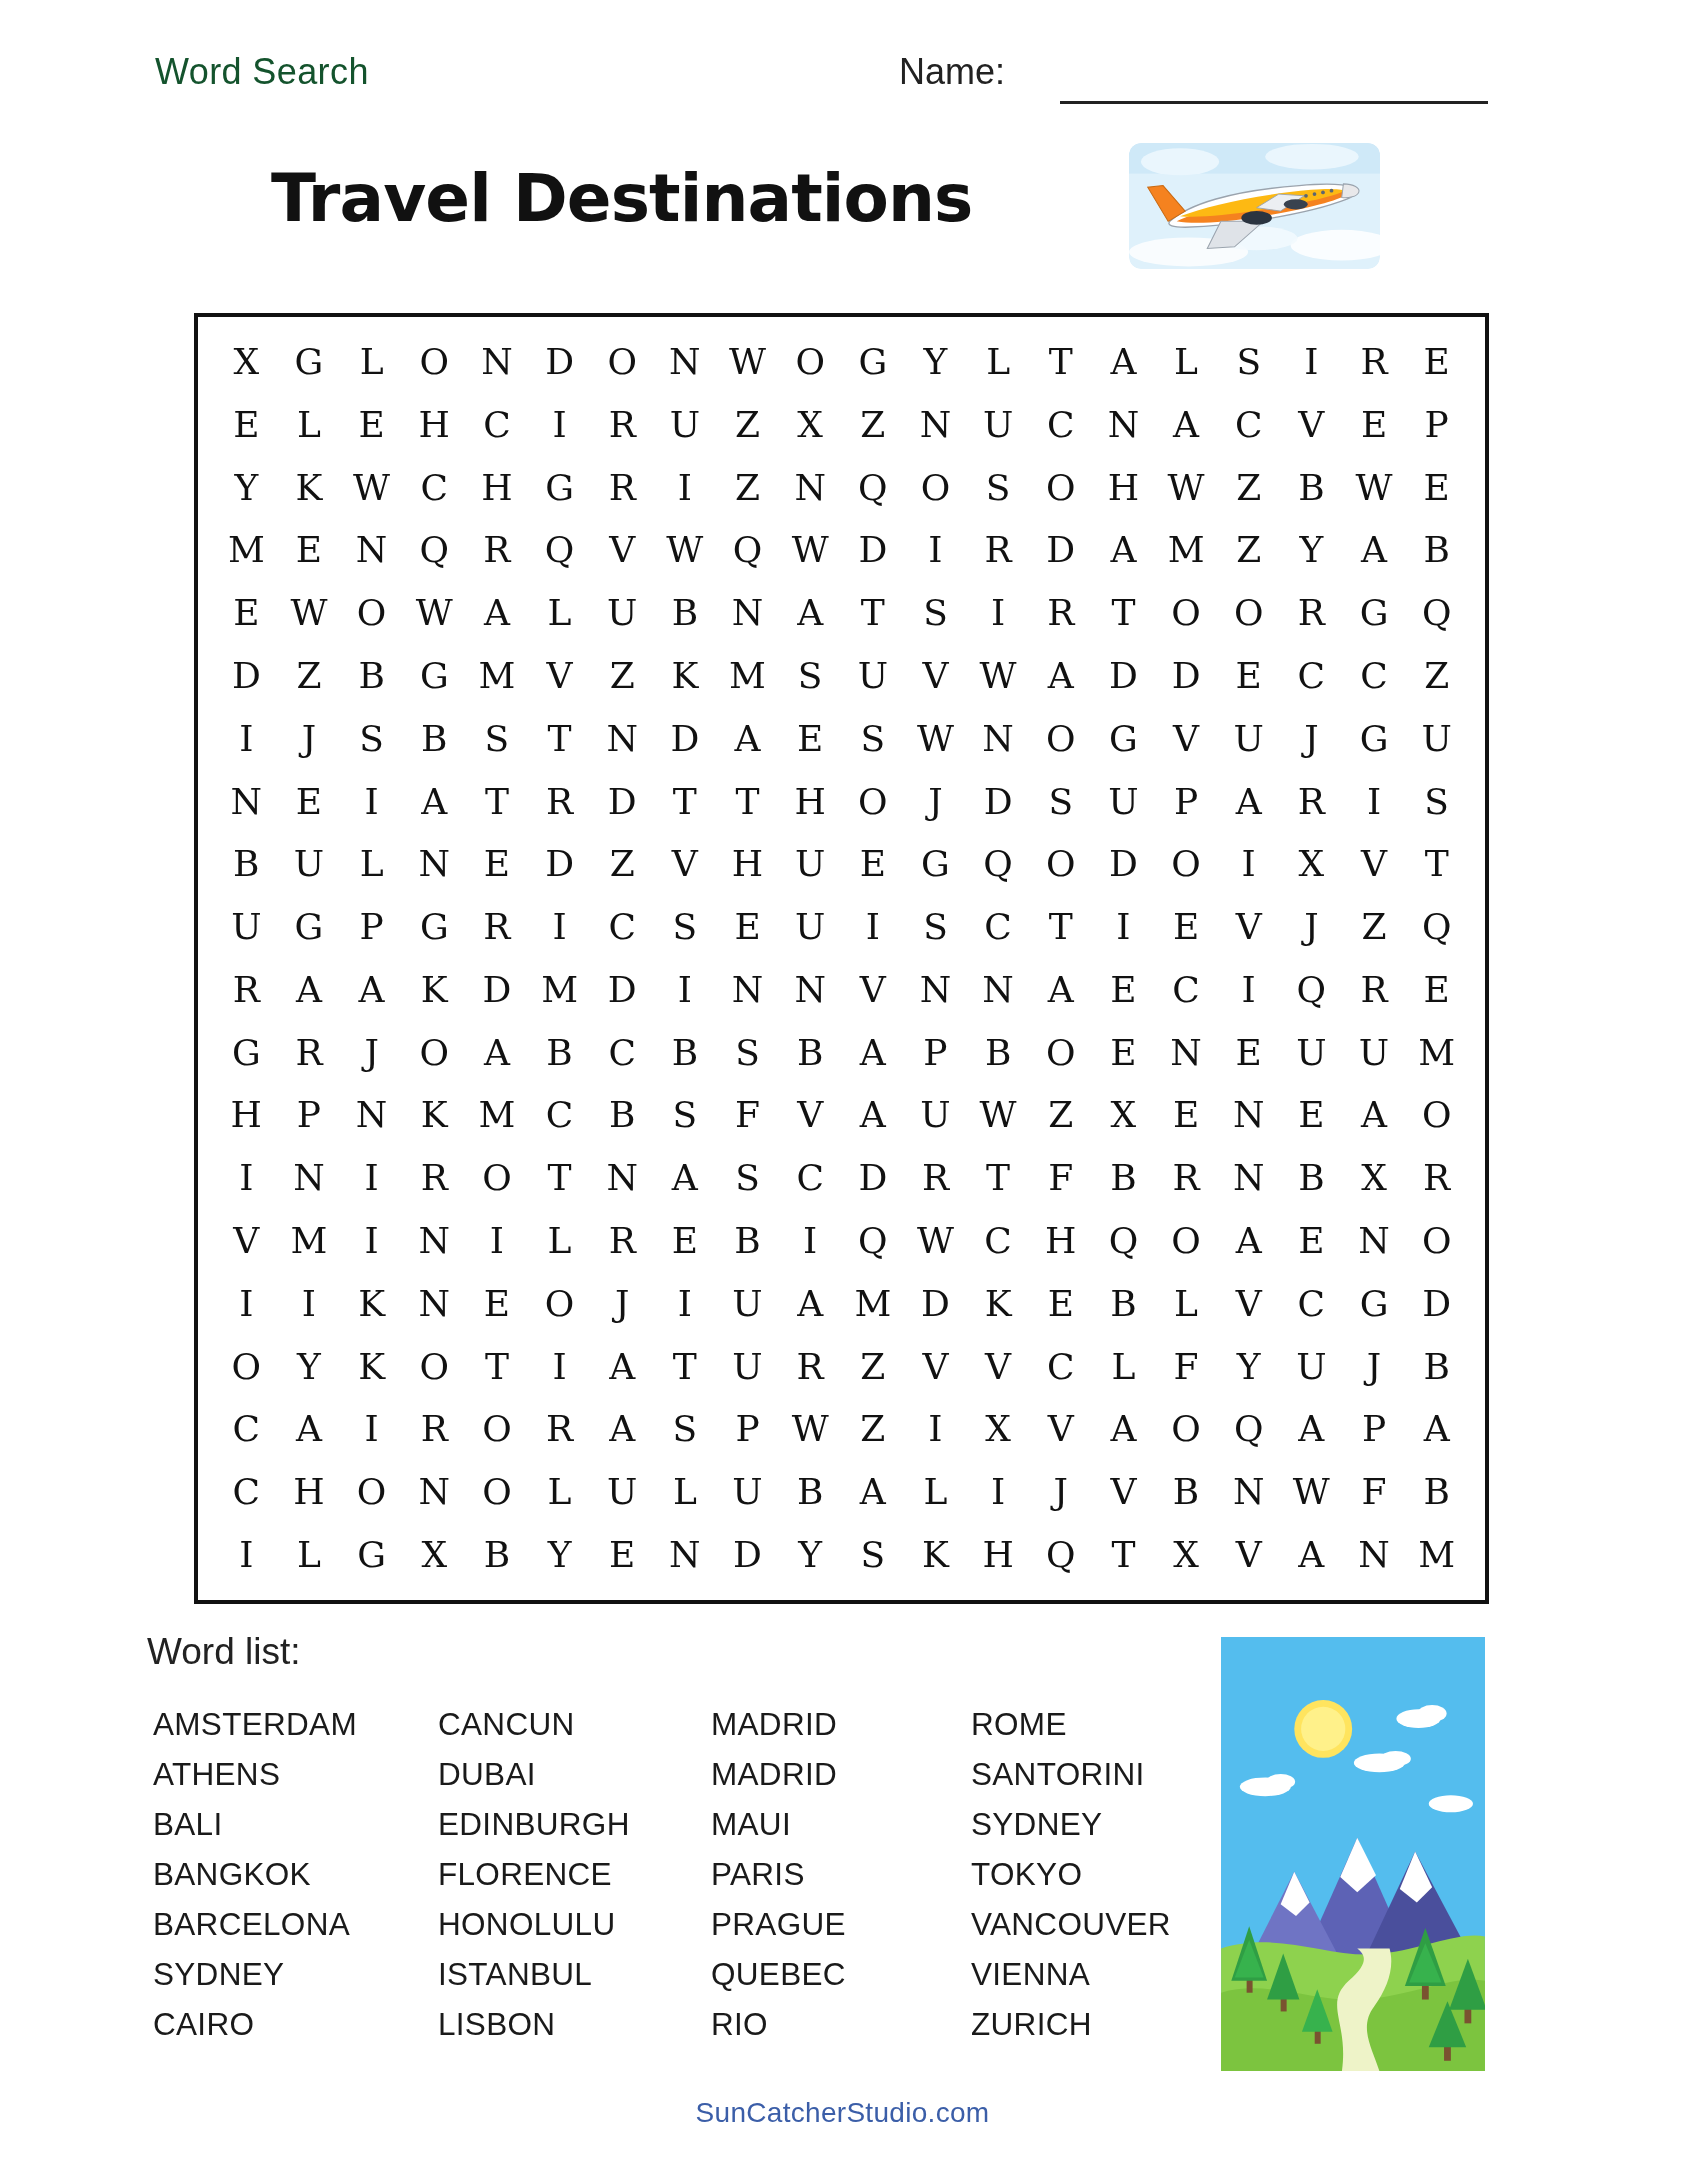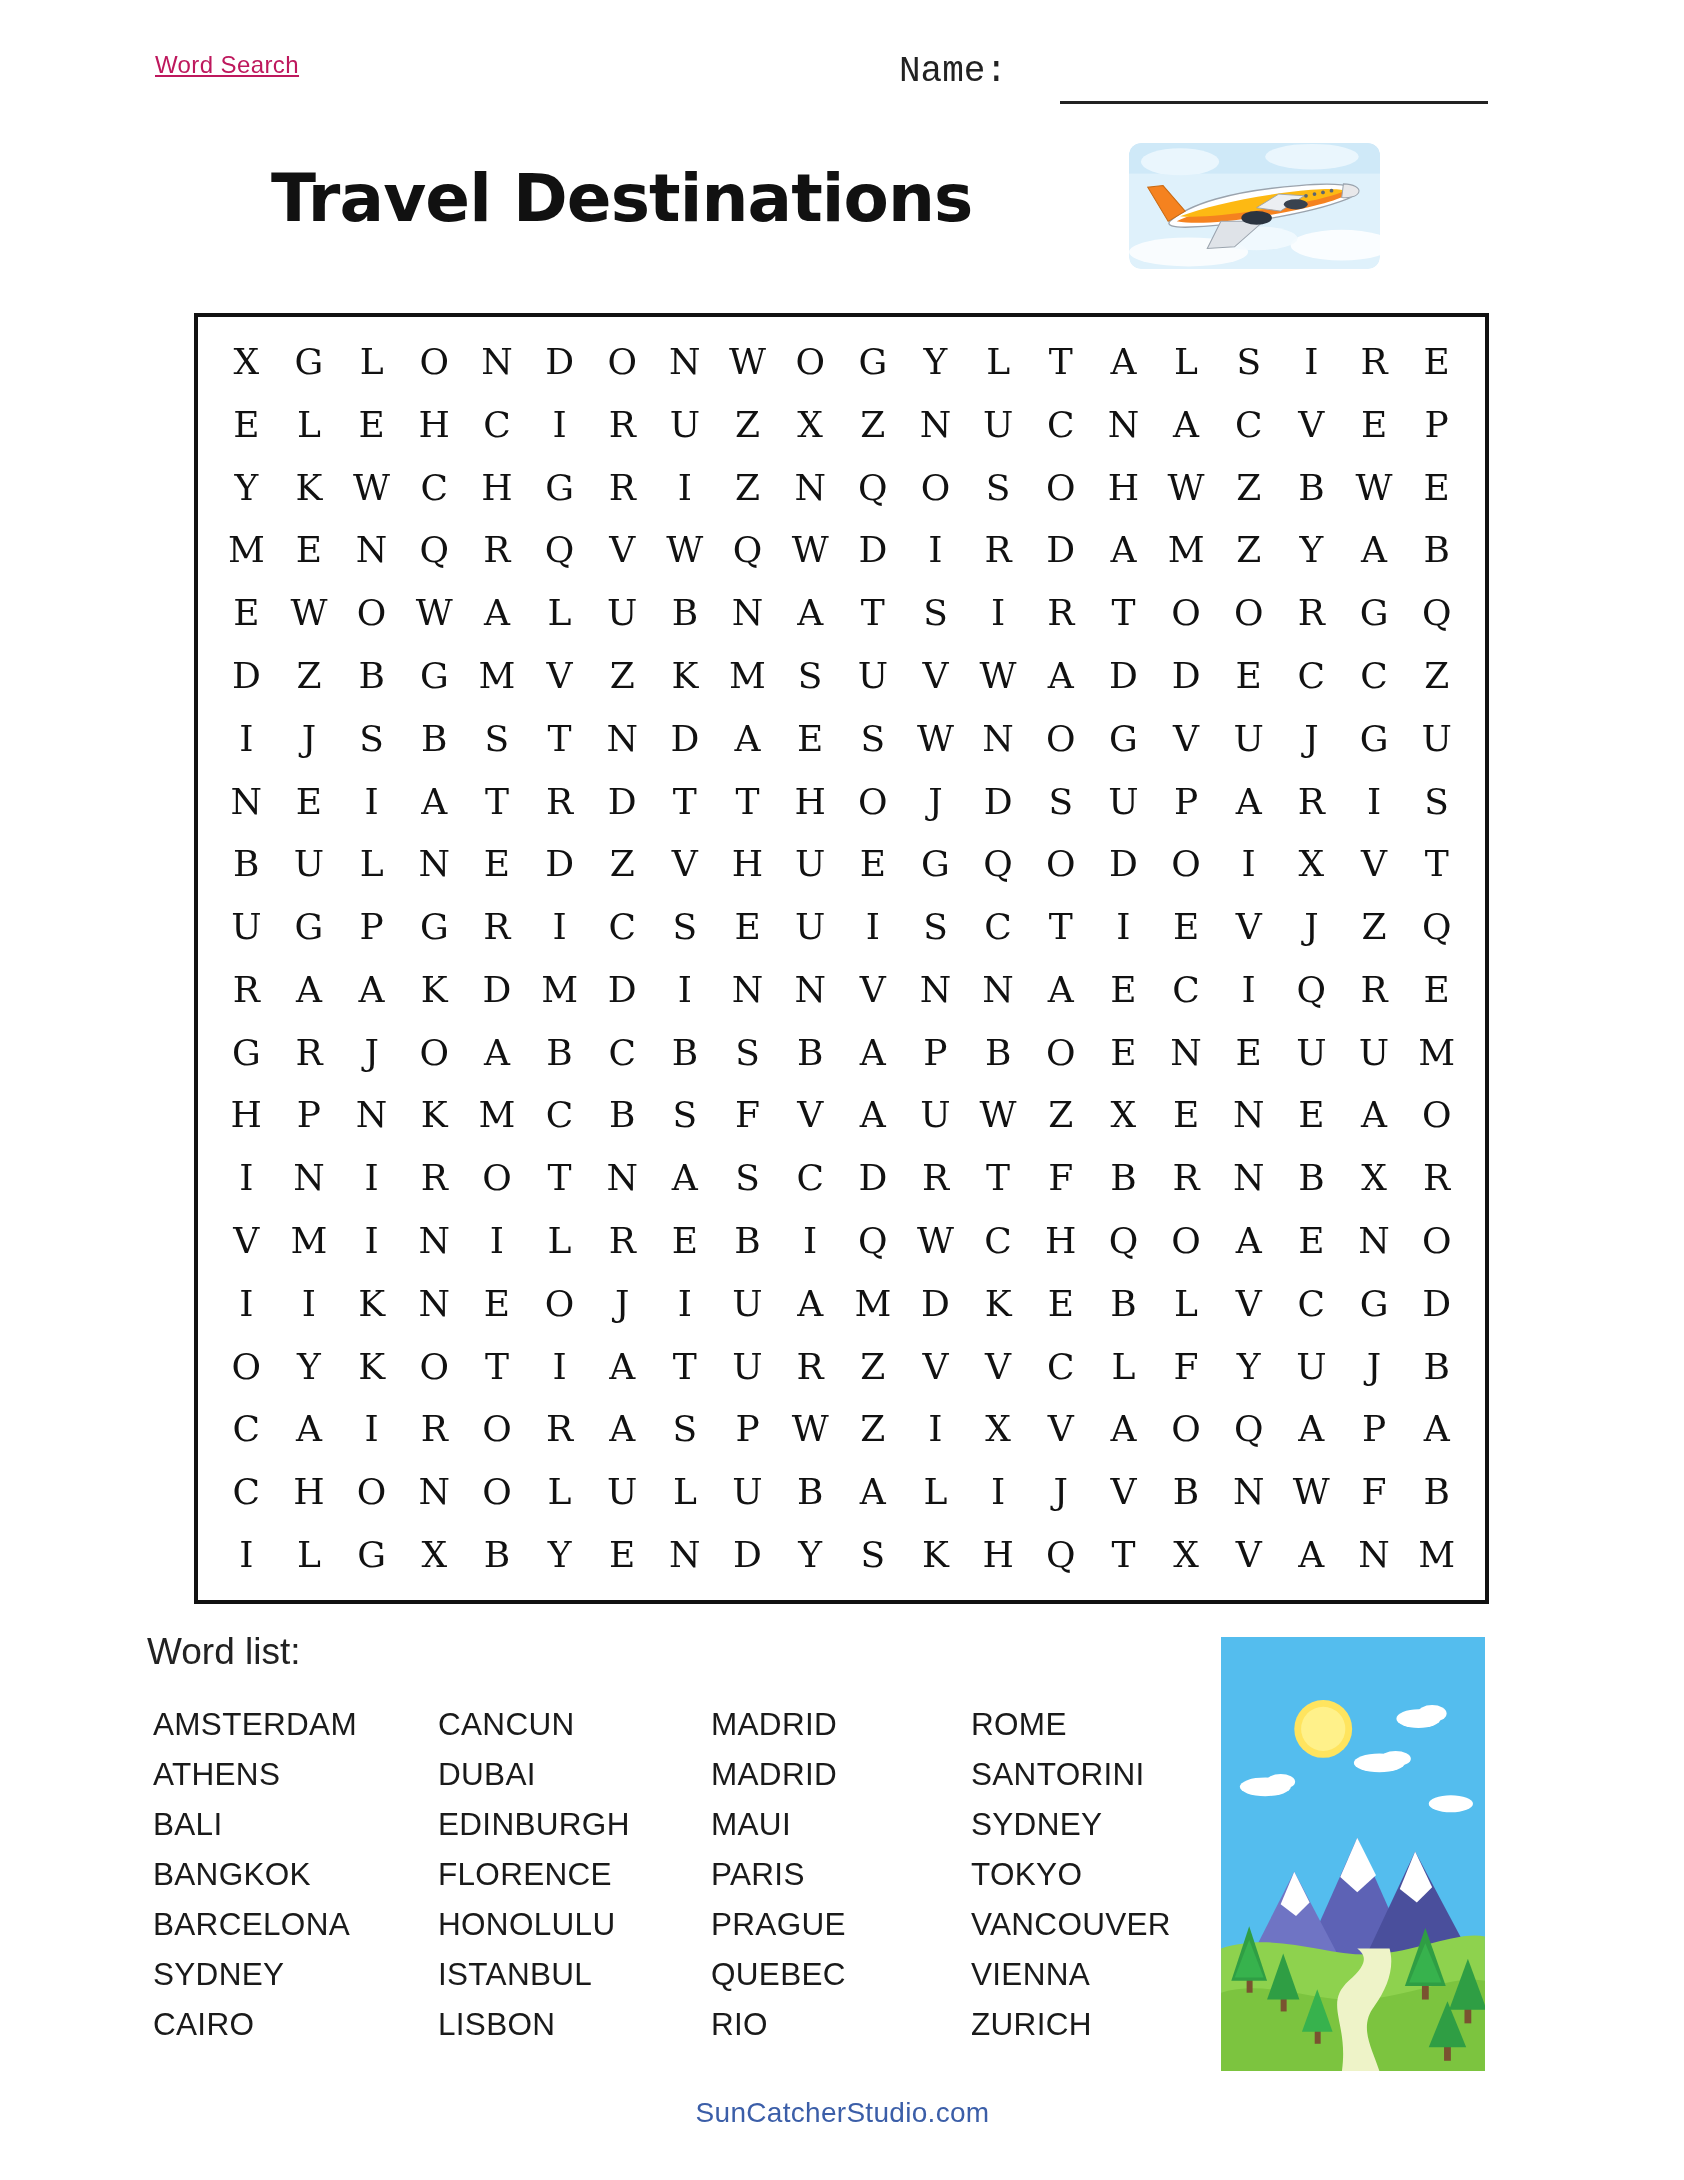--- a/index.html
+++ b/index.html
@@ -10,32 +10,30 @@
     background: #ffffff;
     font-family: "Liberation Sans", sans-serif;
     color: #1a1a1a;
     position: relative;
     overflow: hidden;
   }
   .header-label {
     position: absolute;
     left: 155px;
     top: 51px;
-    font-size: 24px;
+    font-size: 36px;
     letter-spacing: 0.4px;
-    color: #be185d;
-    text-decoration: underline;
+    color: #14532d;
   }
   .name-label {
     position: absolute;
     left: 899px;
     top: 51px;
     font-size: 36px;
     color: #222;
-    font-family: Liberation Mono, monospace;
   }
   .name-line {
     position: absolute;
     left: 1060px;
     top: 101px;
     width: 428px;
     height: 2.6px;
     background: #222;
   }
 

